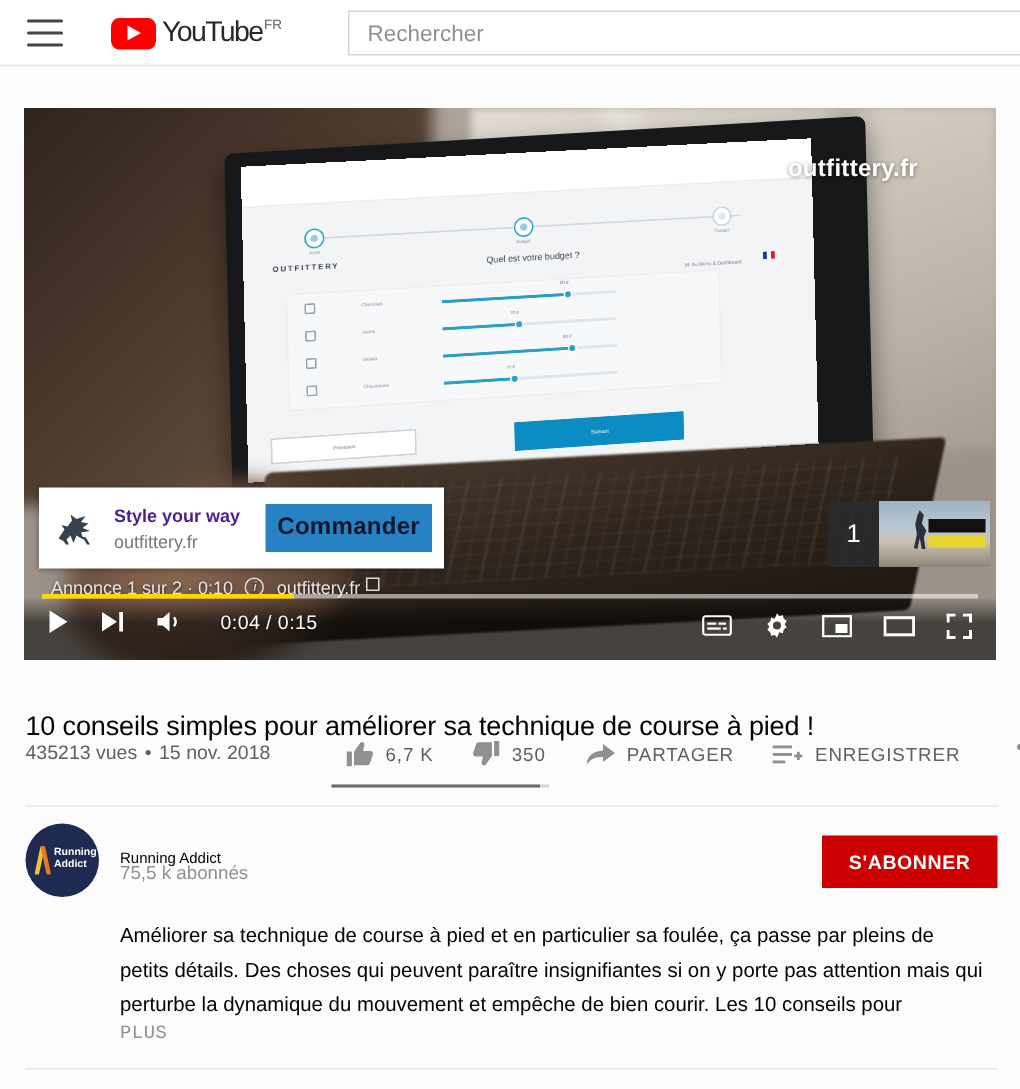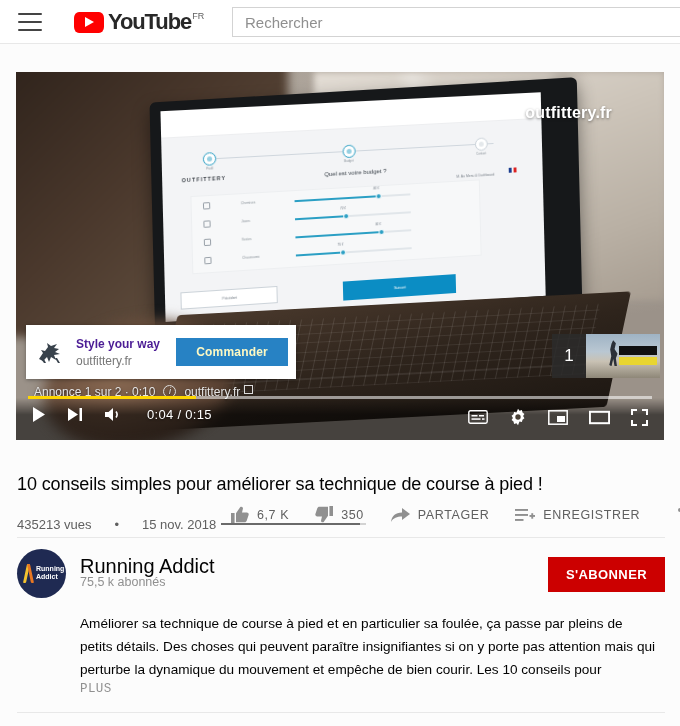--- a/index.html
+++ b/index.html
@@ -26,21 +26,21 @@
   .yt-play {
     width: 30px; height: 21px; background: #ff0000; border-radius: 5px/6px;
     position: relative; margin-top: 2px;
   }
   .yt-play::after {
     content: ""; position: absolute; left: 11px; top: 5.5px;
     border-left: 9px solid #fff;
     border-top: 5px solid transparent; border-bottom: 5px solid transparent;
   }
   .yt-word {
-    font-size: 22px; font-weight: bold; color: #282828; letter-spacing: -1.1px;
+    font-size: 19px; font-weight: normal; color: #282828; letter-spacing: -1.1px;
     line-height: 24px; margin-left: 4px; font-family: "Liberation Sans", sans-serif;
   }
   .yt-cc { font-size: 9px; color: #606060; line-height: 10px; margin-left: 1px; margin-top: 1px; }
   .search-box {
     position: absolute; left: 232px; top: 7px; width: 470px; height: 30px;
     border: 1px solid #d3d3d3; background: #fff;
   }
   .search-input {
     width: 100%; height: 100%; border: 0; outline: none; background: transparent;
     font-size: 15px; color: #333; padding-left: 12px;
@@ -147,22 +147,22 @@
   .ad-card {
     position: absolute; left: 10px; bottom: 61px; width: 270px; height: 54px;
     background: #fff; box-shadow: 0 1px 4px rgba(0,0,0,.35);
     display: flex; align-items: center;
   }
   .ad-logo { width: 48px; height: 100%; display:flex; align-items:center; justify-content:center; }
   .ad-text { flex: 1; min-width: 0; padding-left: 2px; }
   .ad-title { font-size: 12px; font-weight: bold; color: #4c1d95; line-height: 17px; white-space:nowrap; }
   .ad-sub { font-size: 12px; color: #777; line-height: 16px; }
   .ad-cta {
-    margin-right: 8px; background: #2782c4; color: #fef9c3; font-size: 12px; font-weight: bold;
-    padding: 7px 20px; white-space: nowrap; cursor: pointer; letter-spacing:.2px;
+    margin-right: 8px; background: #2782c4; color: #0f172a; font-size: 16px; font-weight: bold;
+    padding: 7px 8px; white-space: nowrap; cursor: pointer; letter-spacing:.2px;
   }
   .ad-meta {
     position: absolute; left: 18px; bottom: 41px; display: flex; align-items: flex-start;
     color: #e6e6e6; font-size: 12px; text-shadow: 0 1px 2px rgba(0,0,0,.7);
   }
   .ad-meta .i-circle {
     display:inline-flex; align-items:center; justify-content:center;
     width: 13px; height: 13px; border: 1px solid #ddd; border-radius: 50%;
     font-size: 9px; margin: 0 8px; font-style: italic; line-height:1;
   }
@@ -195,22 +195,22 @@
   .cbtn { cursor: pointer; display:flex; align-items:center; }
   .time { color: #fff; font-size: 13px; margin-left: 4px; letter-spacing:.3px;
     text-shadow:0 1px 2px rgba(0,0,0,.6); }
 
   
   .vtitle {
     position: absolute; left: 17px; top: 474px; width: 650px;
     font-size: 18px; color: #030303; letter-spacing: -.1px;
   }
   .meta-row {
-    position: absolute; left: 17px; top: 506px; width: 648px; height: 26px;
-    display: flex; align-items: flex-end; gap: 18px;
+    position: absolute; left: 17px; top: 494px; width: 648px; height: 26px;
+    display: flex; align-items: flex-start;
   }
   .views { font-size: 13px; color: #606060; }
   .actions { position: absolute; left: 214px; top: 0; display:flex; align-items:center; }
   .act { display:flex; align-items:center; cursor:pointer; color:#606060;
     font-size: 12.5px; letter-spacing:.6px; }
   .act .lbl { margin-left: 8px; }
   .act + .act { margin-left: 26px; }
   .rating-bar {
     position: absolute; left: 221px; top: 523px; width: 145px; height: 2px; background: #d3d3d3;
   }
@@ -224,21 +224,21 @@
 
   .channel-row { position:absolute; left:17px; top:549px; width:648px; height:50px; }
   .avatar { position:absolute; left:0; top:0; width:49px; height:49px; border-radius:50%;
     background:#1f2a52; overflow:hidden; }
   .avatar .chev { position:absolute; left:8px; top:15px; width:9px; height:19px; }
   .avatar .chev b { position:absolute; width:3px; height:19px; border-radius:1px; }
   .avatar .chev b:nth-child(1){ left:0; background:#f2c230; transform:skewX(-12deg);}
   .avatar .chev b:nth-child(2){ left:4px; background:#e87722; transform:skewX(12deg);}
   .avatar .aname { position:absolute; left:19px; top:16px; color:#fff; font-size:7px;
     font-weight:bold; line-height:8px; }
-  .ch-name { position:absolute; left:63px; top:6px; font-size:20px; color:#030303; cursor:pointer; }
+  .ch-name { position:absolute; left:63px; top:18px; font-size:10px; color:#030303; cursor:pointer; }
   .ch-subs { position:absolute; left:63px; top:26px; font-size:12.5px; color:#909090; }
   .subscribe {
     position:absolute; right:0; top:8px; background:#cc0000; color:#fff; border:0;
     font-size:13px; font-weight:bold; letter-spacing:.4px; padding:10px 18px; cursor:pointer;
     font-family:"Liberation Sans", sans-serif;
   }
   .desc { position:absolute; left:80px; top:612px; width:578px;
     font-size:13.6px; line-height:23px; color:#030303; }
   .more { position:absolute; left:80px; top:682px; font-size:12.5px;
     color:#909090; letter-spacing:.4px; cursor:pointer;font-family:Liberation Mono, monospace; }

